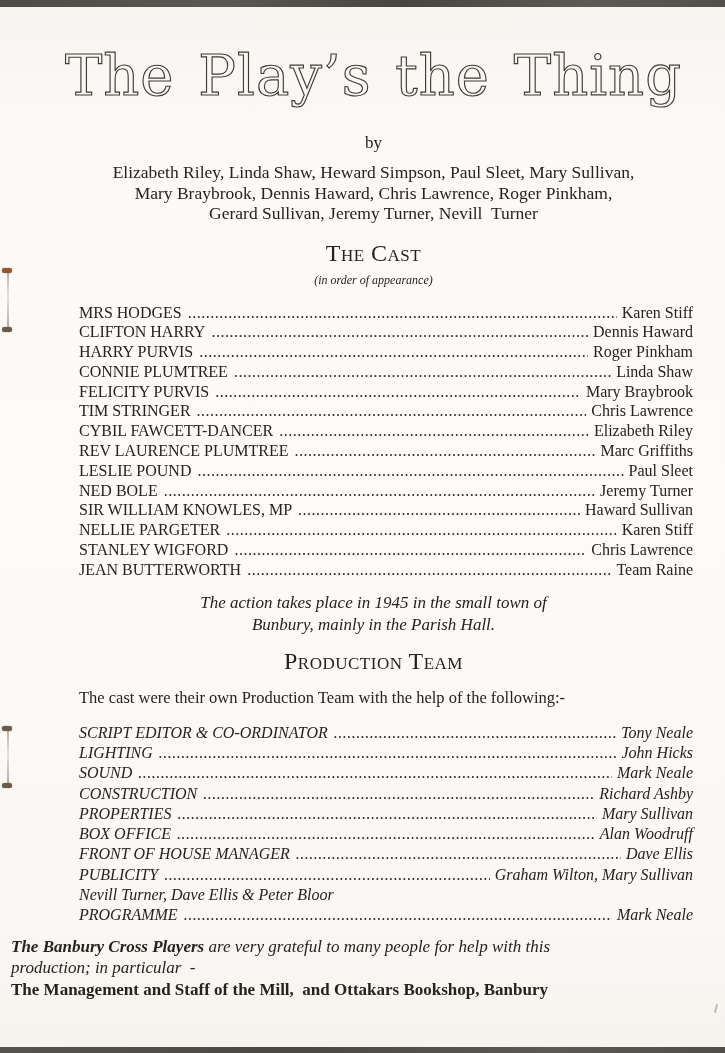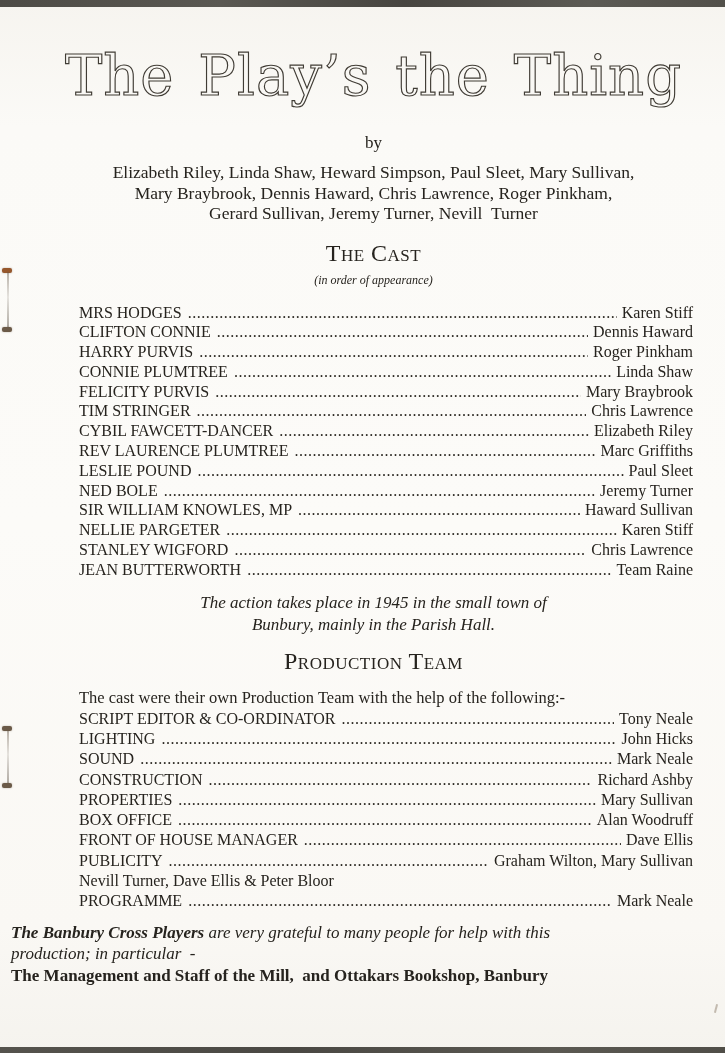--- a/index.html
+++ b/index.html
@@ -70,21 +70,21 @@
   .subnote { margin-top: 0; text-align: center; font-style: italic; font-size: 12px; line-height: 22px; }
   
   .list { margin: 12px 43px 0 68px; font-size: 16px; }
   .row { display: flex; align-items: baseline; line-height: 19.8px; }
   .role, .name, .cont-name { white-space: pre; }
   .dots {
     flex: 1 1 auto; overflow: hidden; white-space: nowrap;
     margin: 0 5px 0 6px; letter-spacing: .5px; color: #2e2b25;
   }
   .row-cont { justify-content: flex-start; }
-  .prod-list { margin-top: 1px; }
+  .prod-list { margin-top: 15px; font-style: italic; }
   .prod-list .row { line-height: 20.3px; }
   .setting-note { margin-top: 12px; text-align: center; font-style: italic; font-size: 17px; line-height: 22px; }
   .prod-intro { margin: 10px 43px 0 68px; font-size: 16.5px; line-height: 21px; }
   .thanks { margin-top: 10px; text-align: left; font-size: 17px; line-height: 21px; }
   .thanks .bi { font-weight: 700; font-style: italic; }
   .thanks .it { font-style: italic; white-space: pre-wrap; }
   .thanks-l2 { font-style: italic; white-space: pre; }
   .thanks-l3 { font-weight: 700; white-space: pre; margin-top: 1px; }
 </style>
 </head>
@@ -123,21 +123,21 @@
 
   <div class="list cast-list">
 
       <div class="row">
         <span class="role">MRS HODGES</span>
         <span class="dots">............................................................................................................................................................................................................................</span>
         <span class="name">Karen Stiff</span>
       </div>
 
       <div class="row">
-        <span class="role">CLIFTON CONNIE</span>
+        <span class="role">CLIFTON HARRY</span>
         <span class="dots">............................................................................................................................................................................................................................</span>
         <span class="name">Dennis Haward</span>
       </div>
 
       <div class="row">
         <span class="role">HARRY PURVIS</span>
         <span class="dots">............................................................................................................................................................................................................................</span>
         <span class="name">Roger Pinkham</span>
       </div>
 

